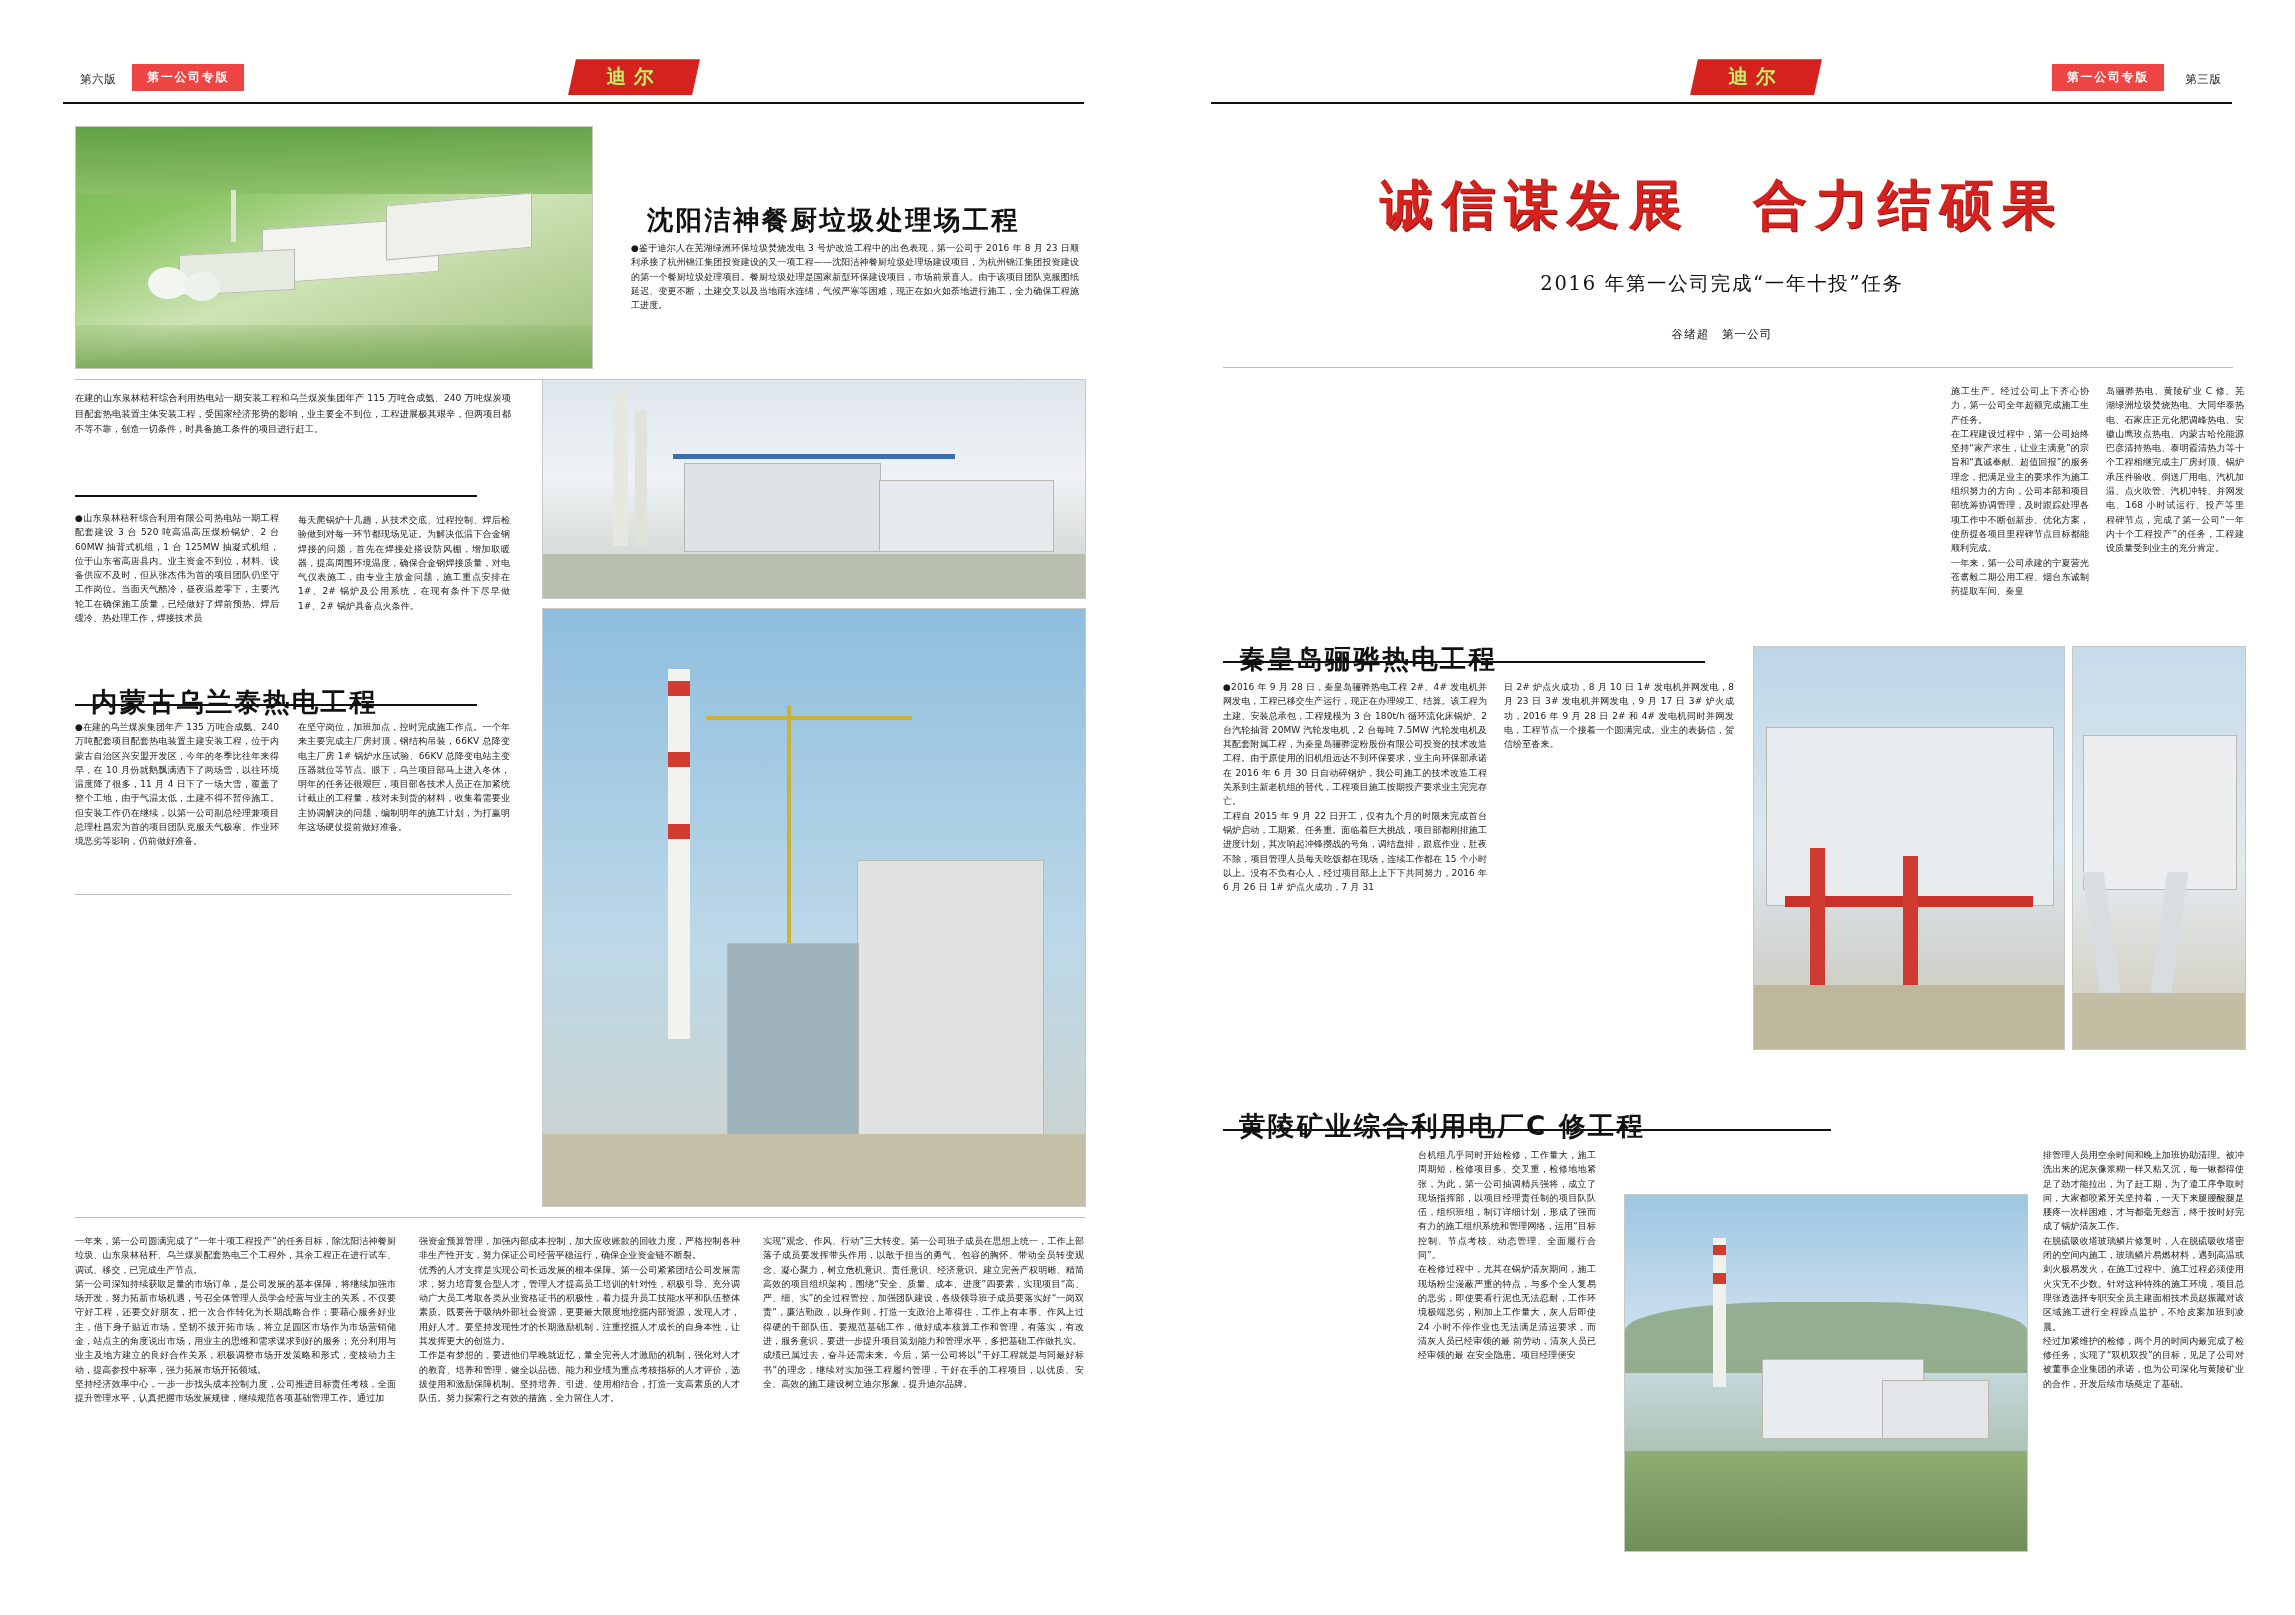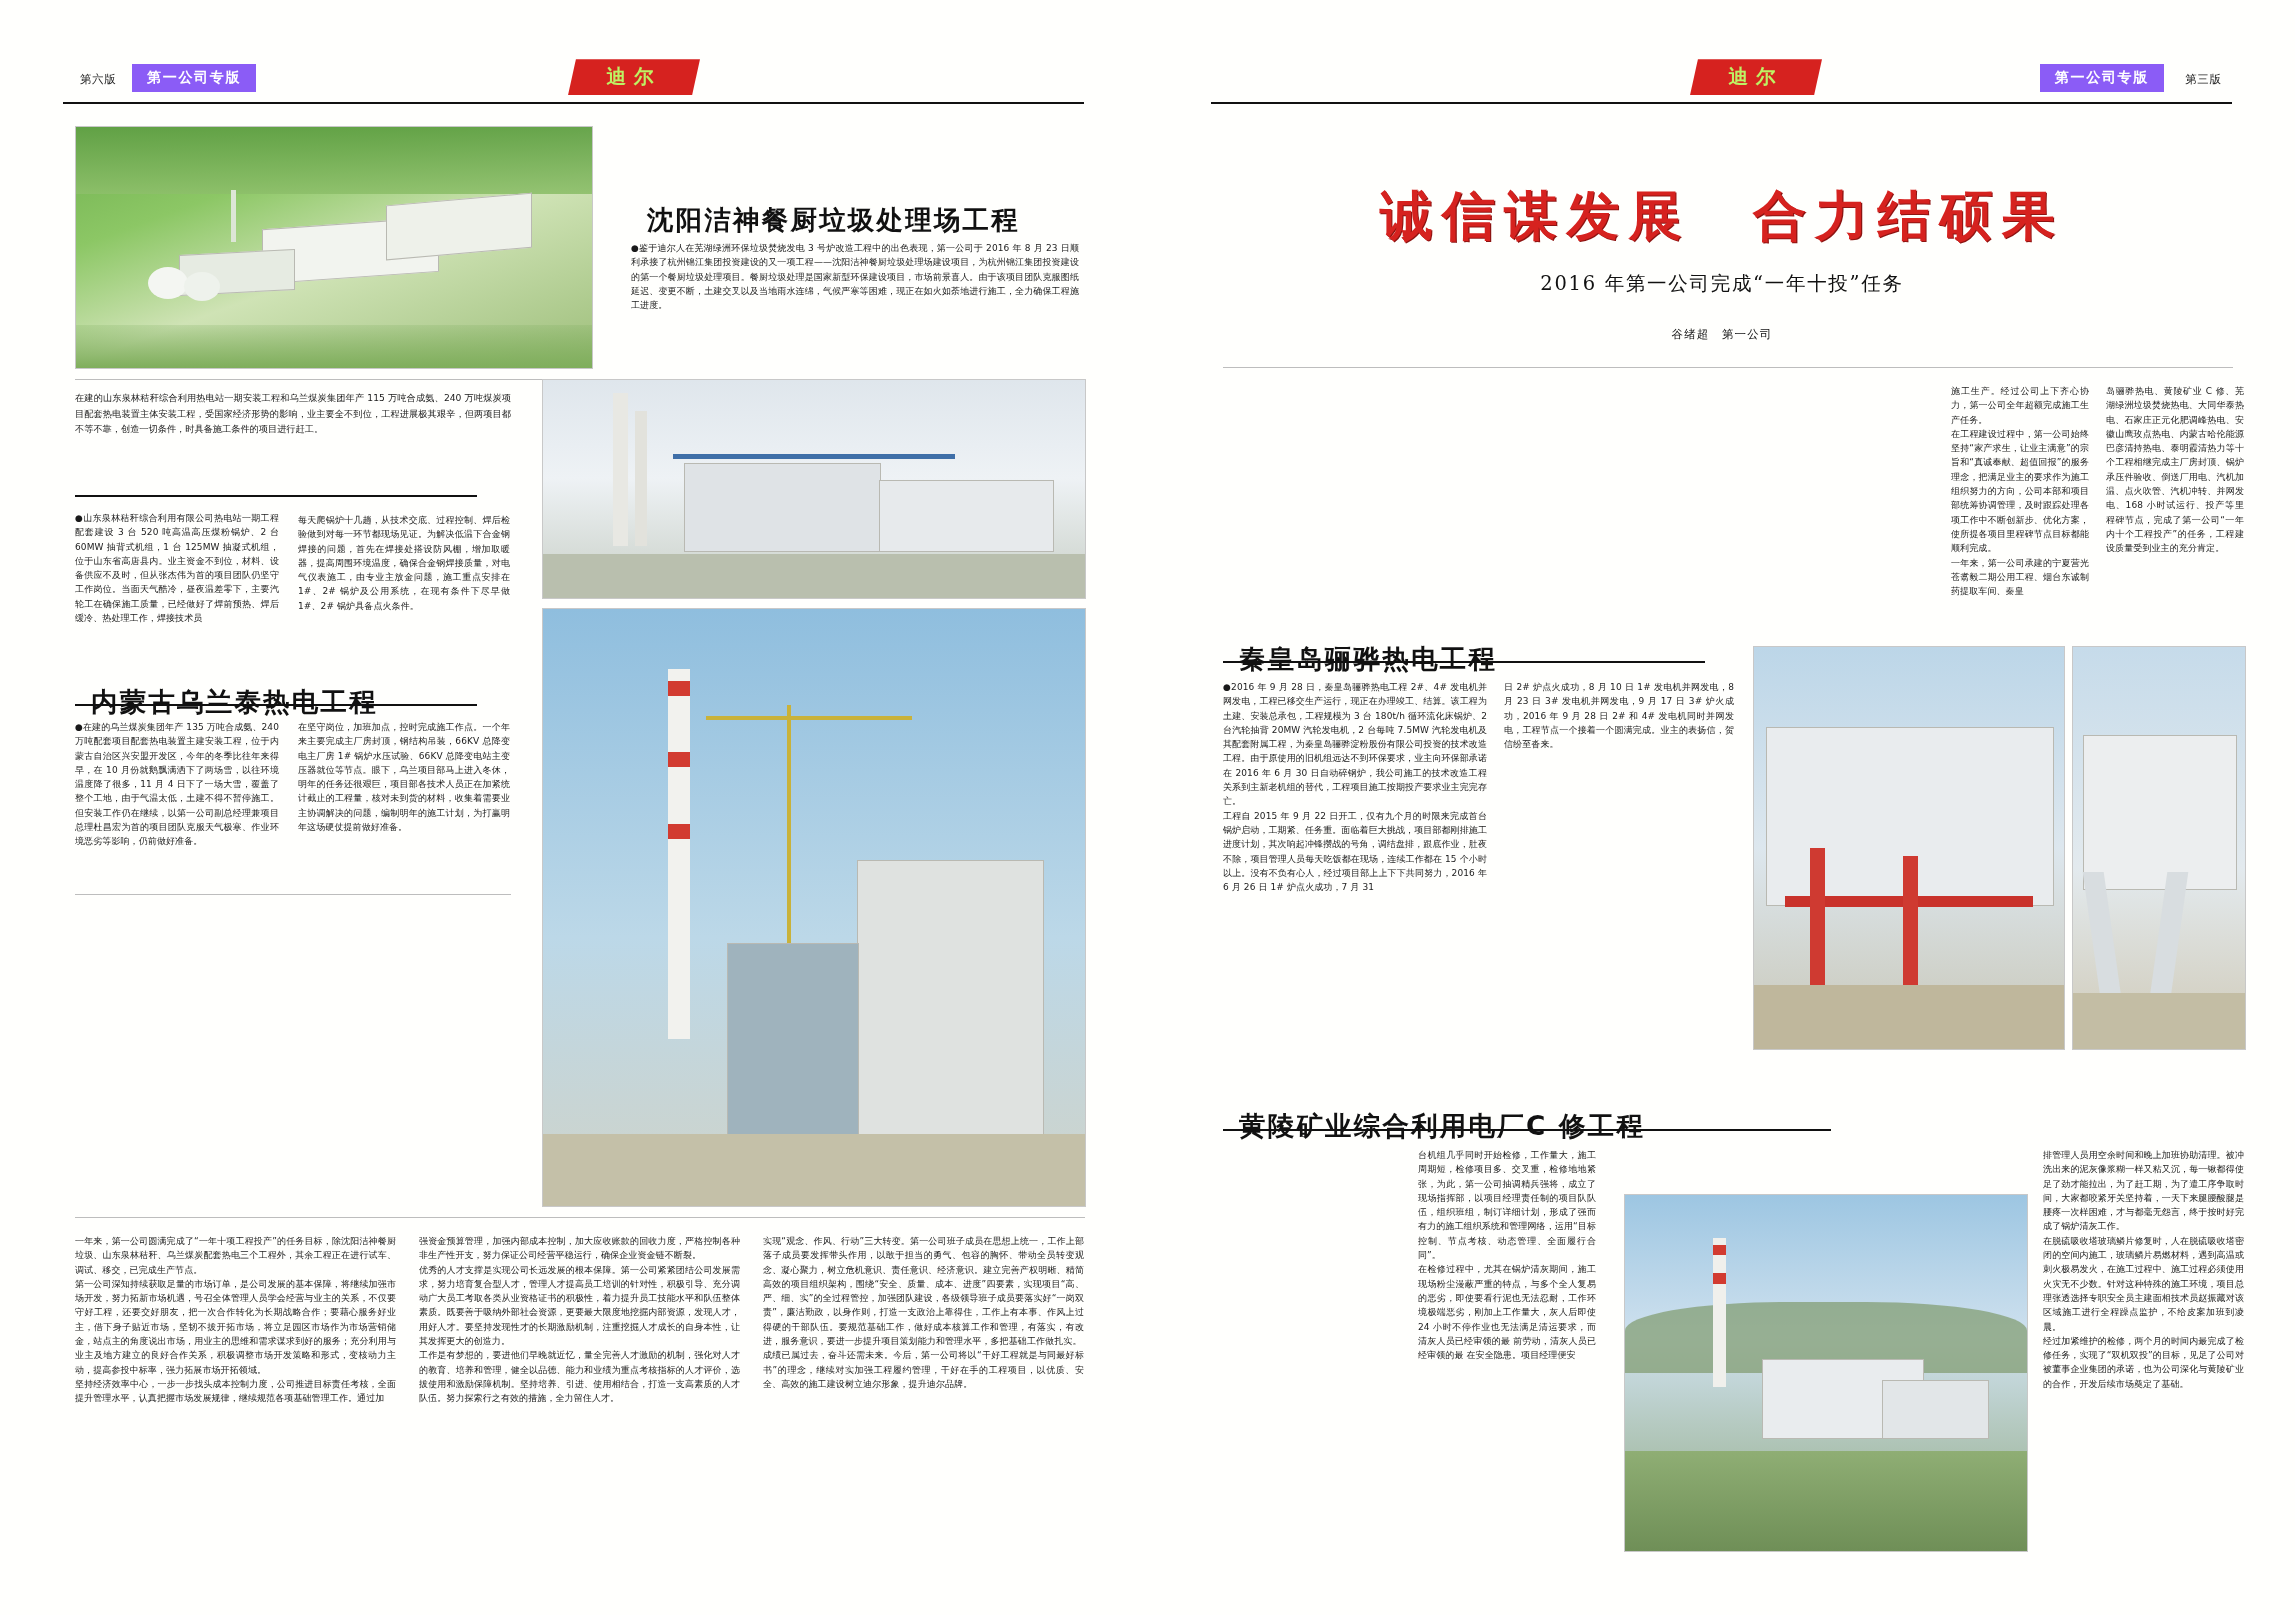--- a/index.html
+++ b/index.html
@@ -42,23 +42,23 @@
     font-size: 11.5px;
     color: #222;
     letter-spacing: 0.6px;
   }
   .page-num.left  { left: 17px; }
   .page-num.right { right: 11.5px; }
 
   .red-tag {
     position: absolute;
     top: 6.9px;
-    background: #8b5cf6;
+    background: #ef4444;
     color: #ffffff;
-    font-size: 14px;
+    font-size: 12px;
     font-weight: bold;
     padding: 5.2px 15px;
     letter-spacing: 1.7px;
     font-family: "DejaVu Sans", "Liberation Sans", sans-serif;
   }
   .red-tag.l { left: 69px; }
   .red-tag.r { right: 63px; }
 
   .logo {
     position: absolute;
@@ -245,21 +245,21 @@
 
   <div class="sheet sheet-right">
 
     <div class="masthead">
       <div class="logo r">迪尔</div>
       <div class="red-tag r" style="right:69px;">第一公司专版</div>
       <div class="page-num right" style="right:11.5px;">第三版</div>
     </div>
     <div class="rule" style="left:63px;width:1021px;top:102px;"></div>
 
-    <div class="big-headline" style="left:0;top:181px;">诚信谋发展　合力结硕果</div>
+    <div class="big-headline" style="left:0;top:170px;">诚信谋发展　合力结硕果</div>
     <div class="sub-headline" style="left:0;top:270px;">2016 年第一公司完成“一年十投”任务</div>
     <div class="byline" style="left:0;top:327px;">谷绪超　第一公司</div>
 
     <div class="hsep" style="left:75px;top:367px;width:1010px;"></div>
 
     <div class="body-col" style="left:803px;top:384px;width:138px;white-space:pre-line;">施工生产。经过公司上下齐心协力，第一公司全年超额完成施工生产任务。
 在工程建设过程中，第一公司始终坚持“家产求生，让业主满意”的宗旨和“真诚奉献、超值回报”的服务理念，把满足业主的要求作为施工组织努力的方向，公司本部和项目部统筹协调管理，及时跟踪处理各项工作中不断创新步、优化方案，使所提各项目里程碑节点目标都能顺利完成。
 一年来，第一公司承建的宁夏营光苍翥毅二期公用工程、烟台东诚制药提取车间、秦皇</div>
     <div class="body-col" style="left:958px;top:384px;width:138px;white-space:pre-line;">岛骊骅热电、黄陵矿业 C 修、芜湖绿洲垃圾焚烧热电、大同华泰热电、石家庄正元化肥调峰热电、安徽山鹰玫点热电、内蒙古哈伦能源巴彦清持热电、泰明霞清热力等十个工程相继完成主厂房封顶、锅炉承压件验收、倒送厂用电、汽机加温、点火吹管、汽机冲转、并网发电、168 小时试运行、投产等里程碑节点，完成了第一公司“一年内十个工程投产”的任务，工程建设质量受到业主的充分肯定。</div>
 

